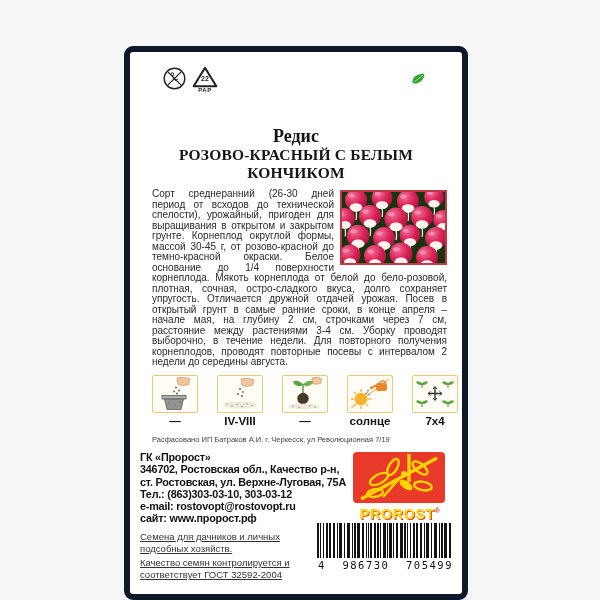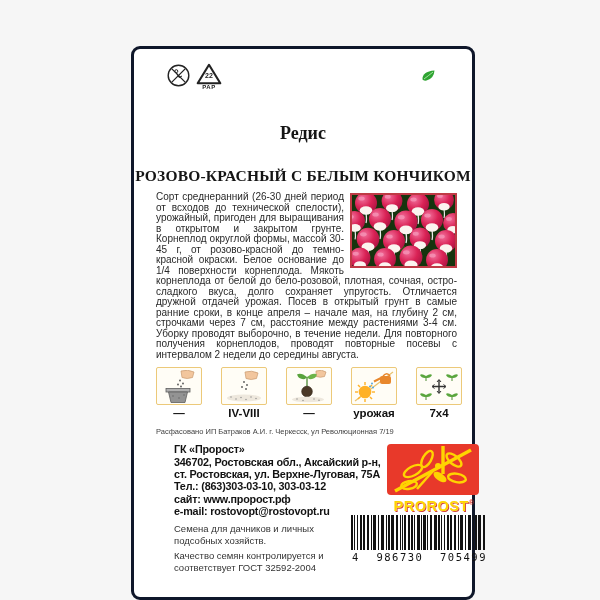--- a/index.html
+++ b/index.html
@@ -1,37 +1,37 @@
 <!DOCTYPE html>
 <html><head>
 <meta charset="utf-8">
 <style>
   html,body{margin:0;padding:0;}
   body{width:600px;height:600px;background:#f6f6f6;font-family:"Liberation Sans",sans-serif;position:relative;overflow:hidden;}
-  .card{position:absolute;left:131px;top:46px;width:344px;height:554px;background:#fff;border:3px solid #0f172a;border-radius:9px;box-sizing:border-box;}
+  .card{position:absolute;left:124px;top:46px;width:344px;height:554px;background:#fff;border:6px solid #0f172a;border-radius:9px;box-sizing:border-box;}
   .icons-row{position:absolute;left:32px;top:14px;display:flex;align-items:flex-start;gap:5px;}
   .recycle-wrap{display:flex;flex-direction:column;align-items:center;position:relative;width:26px;}
   .code-22{position:absolute;top:9px;left:0;width:26px;text-align:center;font-size:7px;font-weight:bold;color:#222;}
   .pap{font-size:6px;font-weight:bold;color:#222;margin-top:-1px;letter-spacing:.5px;}
   .leaf{position:absolute;right:36px;top:19px;}
   .titles{padding-top:74px;text-align:center;font-family:"Liberation Serif",serif;font-weight:bold;color:#151515;}
   .title1{font-size:18px;line-height:20px;}
-  .title2{font-size:15.5px;line-height:18px;letter-spacing:.2px;margin-top:24px;}
+  .title2{font-size:15.5px;line-height:18px;letter-spacing:.2px;}
   .desc{margin:7px 15px 0 22px;font-size:10px;line-height:10.5px;text-align:justify;color:#292929;}
   .photo{float:right;width:103px;height:71px;border:2px solid #bf3a45;margin:1px 0 3px 6px;}
   .photo svg{display:block;}
   .pics{margin:7px 0 0 22px;width:306px;display:flex;justify-content:space-between;}
   .pic{display:flex;flex-direction:column;align-items:center;width:46px;}
   .pic-box{width:46px;height:38px;border:1.5px solid #ecc979;border-radius:2px;background:#fffdf6;box-sizing:border-box;display:flex;align-items:center;justify-content:center;}
   .pic-label{font-weight:bold;font-size:11.5px;margin-top:2px;color:#111;}
   .fine{margin:8px 0 4px 22px;font-size:7.5px;line-height:9.4px;color:#3f3f3f;}
-  .bottom{position:relative;margin:7px 0 0 40px;width:312px;height:134px;}
+  .bottom{position:relative;margin:7px 0 0 10px;width:312px;height:134px;}
   .company{font-weight:bold;font-size:10.8px;line-height:12.3px;color:#121212;letter-spacing:-.2px;}
   .notes{margin-top:6px;font-size:9.5px;line-height:12.2px;color:#333;width:162px;}
-  .notes div{margin-bottom:2px;}
+  .notes div{margin-bottom:2px;text-decoration:underline;}
   .logo-block{position:absolute;left:213px;top:1px;width:94px;text-align:center;}
   .logo-block svg{display:block;}
   .brand{font-size:14.5px;font-weight:bold;color:#ffd400;letter-spacing:.5px;line-height:14px;margin-top:1px;
          text-shadow:0 0 1px #fff,1px 1px 0 #d0342c;}
   .reg{color:#e8392a;font-size:7px;vertical-align:super;text-shadow:none;}
   .barcode{position:absolute;left:177px;top:72px;width:137px;}
   .bars{height:35px;display:flex;align-items:stretch;}
   .bar{display:block;background:#131313;height:100%;flex:none;}
   .bc-digits{display:flex;justify-content:space-between;font-family:"DejaVu Sans Mono",monospace;font-size:10.5px;color:#111;padding:0 1px;margin-top:1px;}
   .bc-digits span{letter-spacing:1.5px;}
@@ -184,21 +184,21 @@
           </g>
           <circle cx="12" cy="22" r="6.3" fill="#ffb127"></circle>
           <path d="M28,8 l-7,3.5" stroke="#e8872c" stroke-width="2"></path>
           <rect x="27" y="6" width="11" height="8" rx="2" fill="#e8872c"></rect>
           <path d="M30,6 q4,-4.5 7,0" stroke="#e8872c" stroke-width="1.5" fill="none"></path>
           <circle cx="19" cy="13.5" r="1" fill="#55a8e2"></circle>
             <circle cx="17" cy="16.5" r="1" fill="#55a8e2"></circle>
             <circle cx="20" cy="17.5" r="1" fill="#55a8e2"></circle>
         </svg>
       </span>
-      <span class="pic-label">урожая</span>
+      <span class="pic-label">солнце</span>
     </div>
     <div class="pic">
       <span class="pic-box">
         <svg width="42" height="33" viewBox="0 0 42 33">
           <g fill="#5aa63e" stroke="none">
             <g transform="translate(8,8)">
                 <path d="M0,3 v-5" fill="none" stroke="#4c8a33"></path>
                 <path d="M0,-2 q-4.5,-3 -6,-1 q1.5,3.5 6,3z"></path>
                 <path d="M0,-2 q4.5,-3 6,-1 q-1.5,3.5 -6,3z"></path>
               </g>
@@ -226,25 +226,25 @@
     </div>
   </div>
 
   <div class="fine">
     <div>Расфасовано ИП Батраков А.И. г. Черкесск, ул Революционная 7/19</div>
   </div>
 
   <div class="bottom">
     <div class="company">
       <div>ГК «Пророст»</div>
-      <div>346702, Ростовская обл., Аксайский р-н,</div>
+      <div>346702, Ростовская обл., Качество р-н,</div>
       <div>ст. Ростовская, ул. Верхне-Луговая, 75А</div>
       <div>Тел.: (863)303-03-10, 303-03-12</div>
+      <div>e-mail: rostovopt@rostovopt.ru</div>
       <div>сайт: www.пророст.рф</div>
-      <div>e-mail: rostovopt@rostovopt.ru</div>
     </div>
     <div class="notes">
       <div>Семена для дачников и личных подсобных хозяйств.</div>
       <div>Качество семян контролируется и соответствует ГОСТ 32592-2004</div>
     </div>
 
     <div class="logo-block">
       <svg width="92" height="51" viewBox="0 0 92 51">
         <rect width="92" height="51" rx="4" fill="#e8392a"></rect>
         <g stroke="#ffd400" fill="none">

